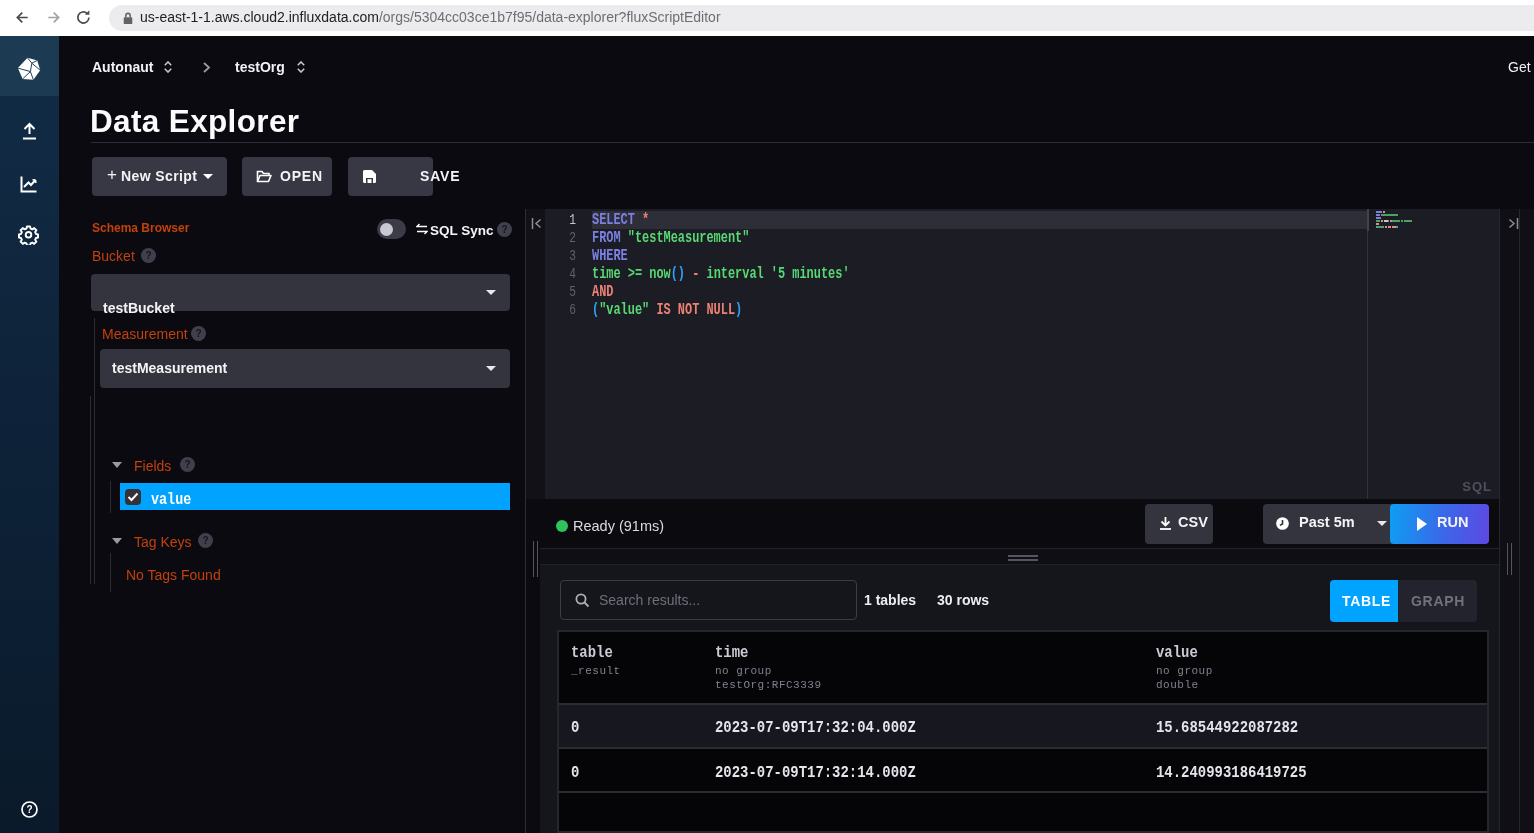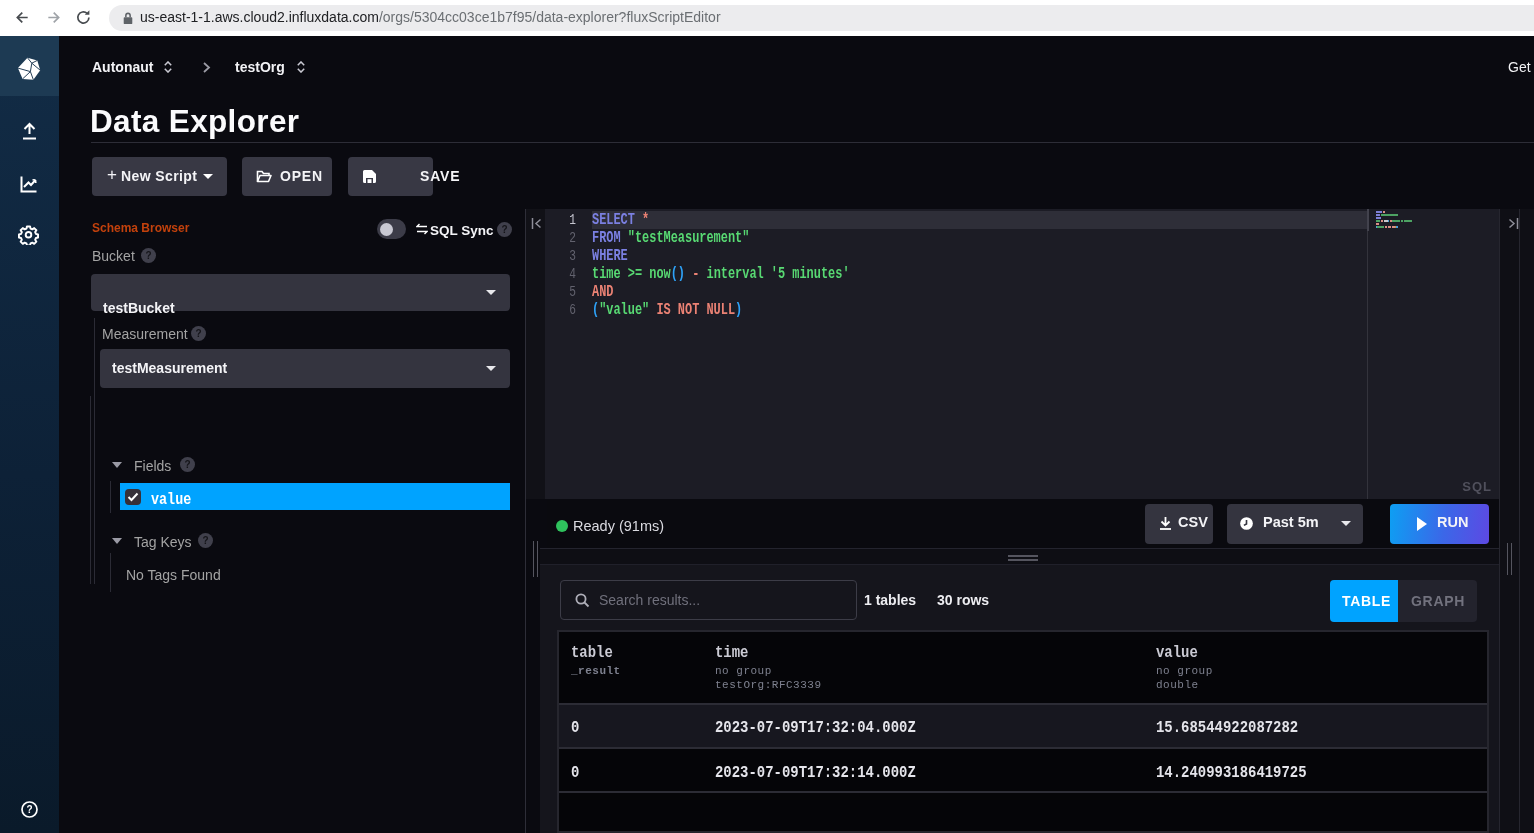--- a/index.html
+++ b/index.html
@@ -23,21 +23,21 @@
   .crumb { position:absolute; top:59px; height:16px; line-height:16px; font-size:14px; font-weight:bold; color:#f2f2f5; }
   .updown { position:absolute; top:61px; width:10px; height:12px; }
   h1#title { position:absolute; left:90px; top:103px; font-size:31.5px; font-weight:bold; color:#fbfbfd; letter-spacing:0.35px; white-space:nowrap; }
   #hdivider { position:absolute; left:91px; top:142px; width:1443px; height:1px; background:#2d2d37; }
 
   
   .btn { position:absolute; top:157px; height:39px; background:#383844; border-radius:4px; color:#f4f4f7; font-weight:bold; font-size:15px; letter-spacing:0.4px; }
   .lbl { position:absolute; top:10px; }
 
   
-  .label14 { position:absolute; font-size:14px; color:#a3a3a3; }
+  .label14 { position:absolute; font-size:14px; color:#c2410c; }
   .qmark { position:absolute; width:15px; height:15px; border-radius:50%; background:#40404c; color:#141419; font-size:10px; font-weight:bold; text-align:center; line-height:15px; }
   .dropdown { position:absolute; background:#34343f; border-radius:4px; color:#f4f4f7; font-weight:bold; font-size:14px; }
   .dd-caret { position:absolute; width:0; height:0; border-left:5px solid transparent; border-right:5px solid transparent; border-top:5px solid #e8e8ec; }
   .guide { position:absolute; width:1px; background:#2b2b35; }
   .tri-down { position:absolute; width:0; height:0; border-left:5px solid transparent; border-right:5px solid transparent; border-top:6px solid #9a9aa5; }
 
   .search { position:absolute; border:1px solid #3c3c47; border-radius:4px; background:transparent; }
   .search .ph { position:absolute; font-size:14px; color:#70707c; }
 
   
@@ -260,21 +260,21 @@
   <div id="statusbar">
     <div class="abs" style="left:9px;top:20px;width:12px;height:12px;border-radius:50%;background:#2fc25d;"></div>
     <div class="abs" style="left:26px;top:18px;font-size:14.5px;color:#dadae0;">Ready (91ms)</div>
     <div class="sbtn" style="left:598px;width:68px;">
       <svg class="abs" style="left:13px;top:12px" width="15" height="15" viewBox="0 0 15 15">
           <path d="M7.5 1 V9 M3.5 5.5 L7.5 9.5 L11.5 5.5" stroke="#fff" stroke-width="1.8" fill="none"></path>
           <path d="M2 13 H13" stroke="#fff" stroke-width="1.8"></path>
         </svg>
       <span class="lbl" style="left:33px;top:10px;">CSV</span>
     </div>
-    <div class="sbtn" style="left:680px;width:136px;">
+    <div class="sbtn" style="left:716px;width:136px;">
       <svg class="abs" style="left:13px;top:13px" width="13" height="13" viewBox="0 0 16 16">
           <circle cx="8" cy="8" r="7.8" fill="#fff"></circle>
           <path d="M8 3.6 V8.5 L4.8 10.3" stroke="#34343f" stroke-width="2" fill="none"></path>
         </svg>
       <span class="lbl" style="left:36px;top:10px;">Past 5m</span>
       <span class="dd-caret" style="right:12px;top:17px;"></span>
     </div>
     <div class="sbtn" style="left:843px;width:99px;background:linear-gradient(97deg,#0d9ff3 0%,#3b67e8 55%,#5d49e3 100%);">
       <div class="abs" style="left:27px;top:13px;width:0;height:0;border-top:7px solid transparent;border-bottom:7px solid transparent;border-left:10px solid #fff;"></div>
       <span class="lbl" style="left:47px;top:10px;">RUN</span>
@@ -299,21 +299,21 @@
     <div class="abs" style="left:397px;top:27px;font-size:14px;font-weight:bold;color:#ededf1;">30 rows</div>
     <div class="abs" style="left:790px;top:15px;width:68px;height:42px;background:#00a3ff;border-radius:4px 0 0 4px;color:#fff;font-weight:bold;font-size:14px;letter-spacing:0.7px;">
         <span class="abs" style="left:12px;top:13px;">TABLE</span>
       </div>
     <div class="abs" style="left:858px;top:15px;width:79px;height:42px;background:#23232d;border-radius:0 4px 4px 0;color:#72727e;font-weight:bold;font-size:14px;letter-spacing:0.7px;">
         <span class="abs" style="left:13px;top:13px;">GRAPH</span>
       </div>
 
     <div id="rtable">
       <div class="th" style="left:12px;top:11px;">table</div>
-      <div class="ts" style="left:12px;top:33px;font-weight:bold;">_result</div>
+      <div class="ts" style="left:12px;top:33px;">_result</div>
       <div class="th" style="left:156px;top:11px;">time</div>
       <div class="ts" style="left:156px;top:33px;">no group</div>
       <div class="ts" style="left:156px;top:47px;">testOrg:RFC3339</div>
       <div class="th" style="left:597px;top:11px;">value</div>
       <div class="ts" style="left:597px;top:33px;">no group</div>
       <div class="ts" style="left:597px;top:47px;">double</div>
       <div class="abs" style="left:0;top:71px;width:928px;height:44px;background:#17171f;border-top:2px solid #2c2c35;">
         <div class="tc" style="left:12px;top:13px;">0</div>
         <div class="tc" style="left:156px;top:13px;">2023-07-09T17:32:04.000Z</div>
         <div class="tc" style="left:597px;top:13px;">15.68544922087282</div>

